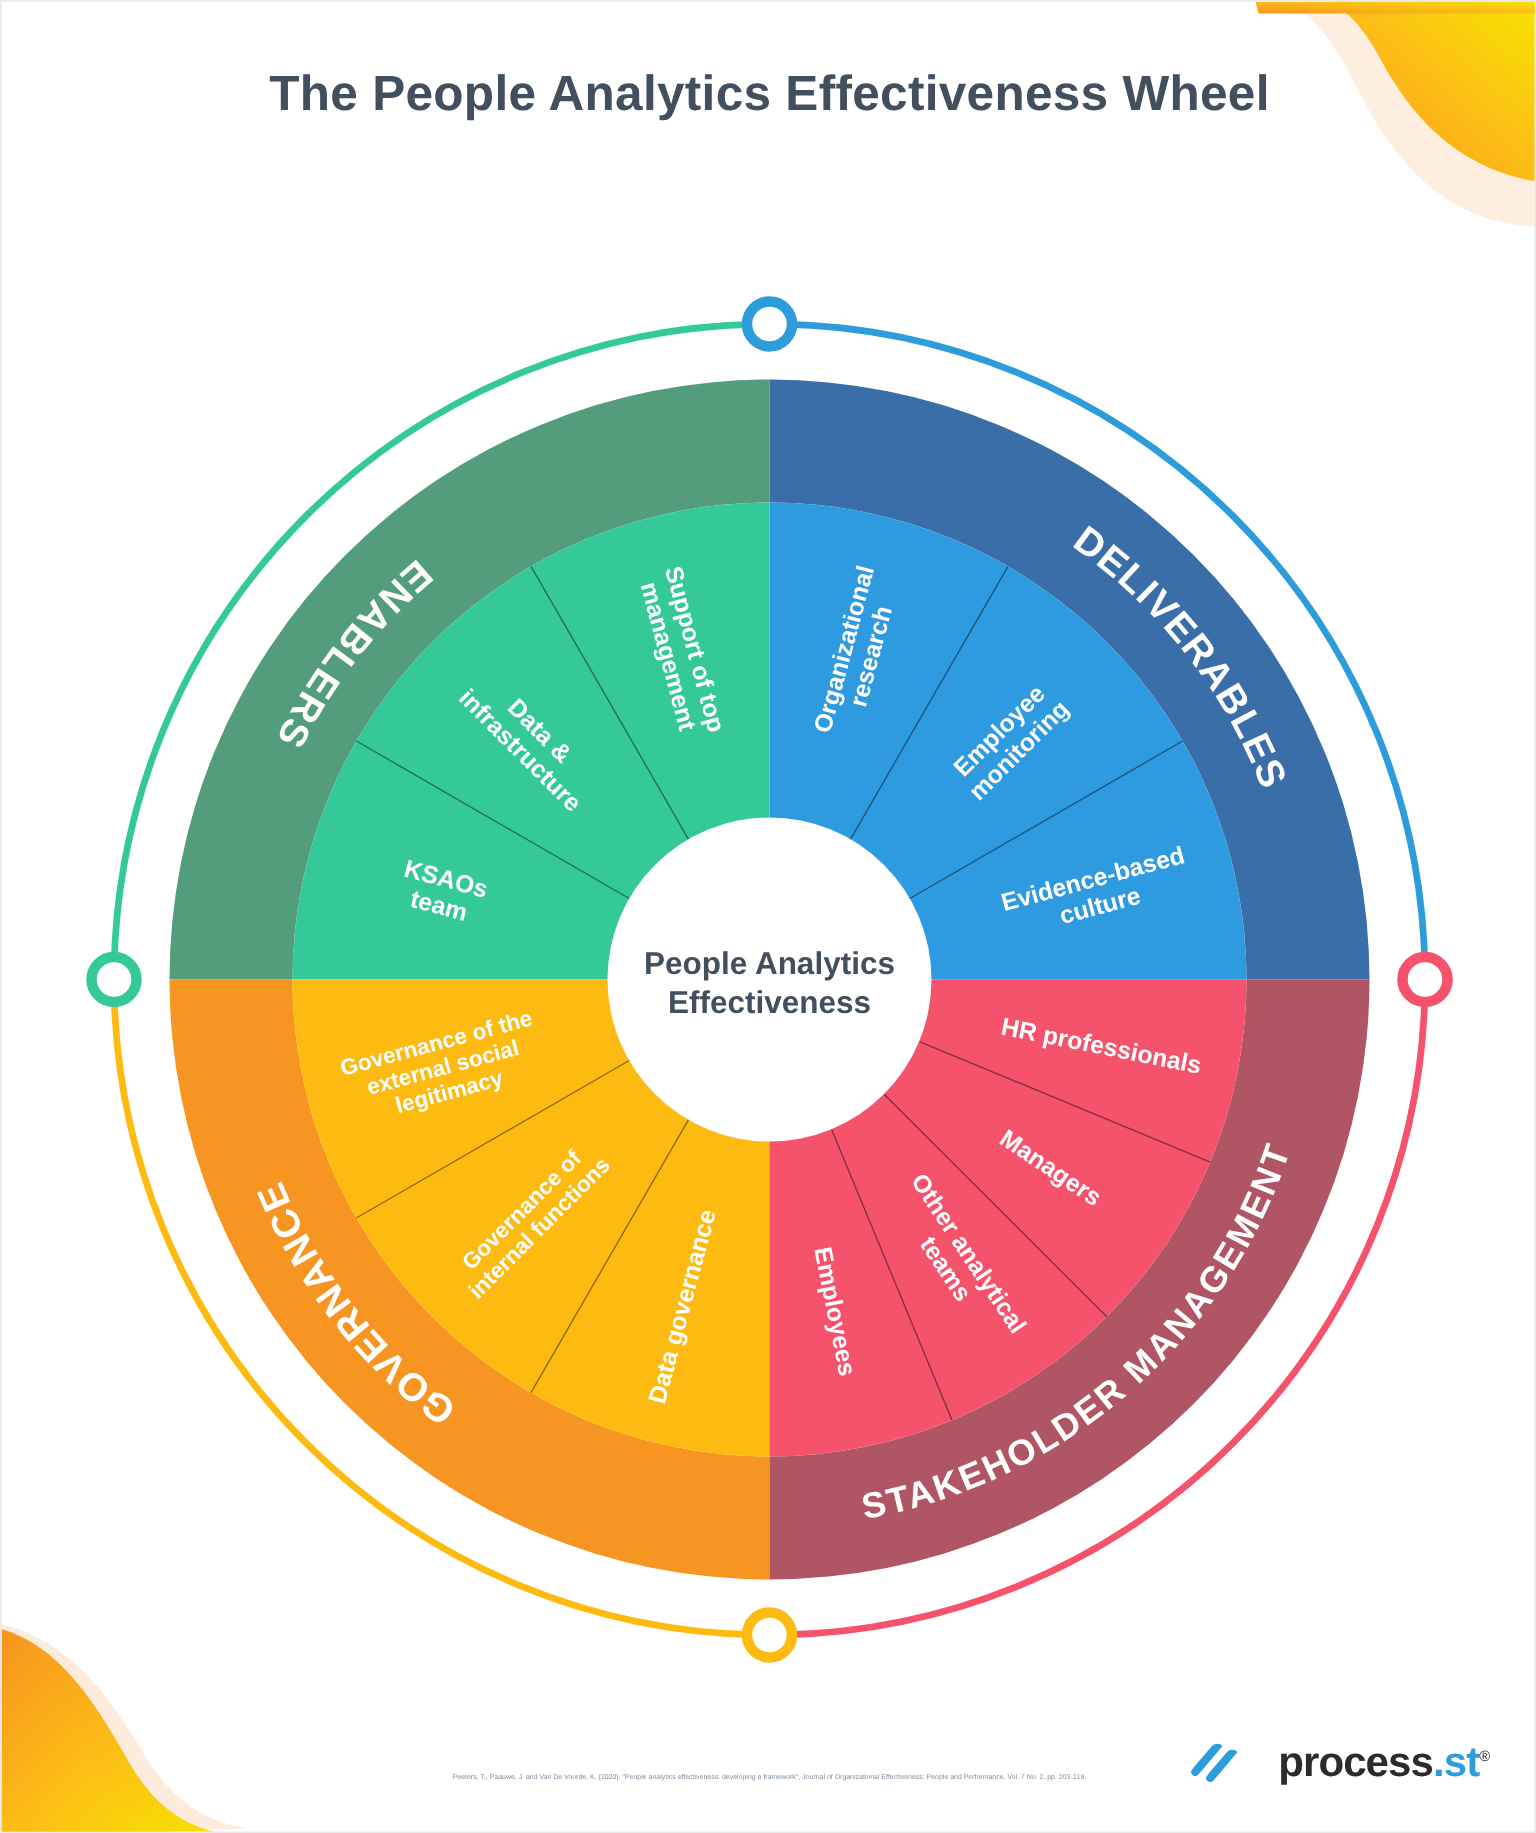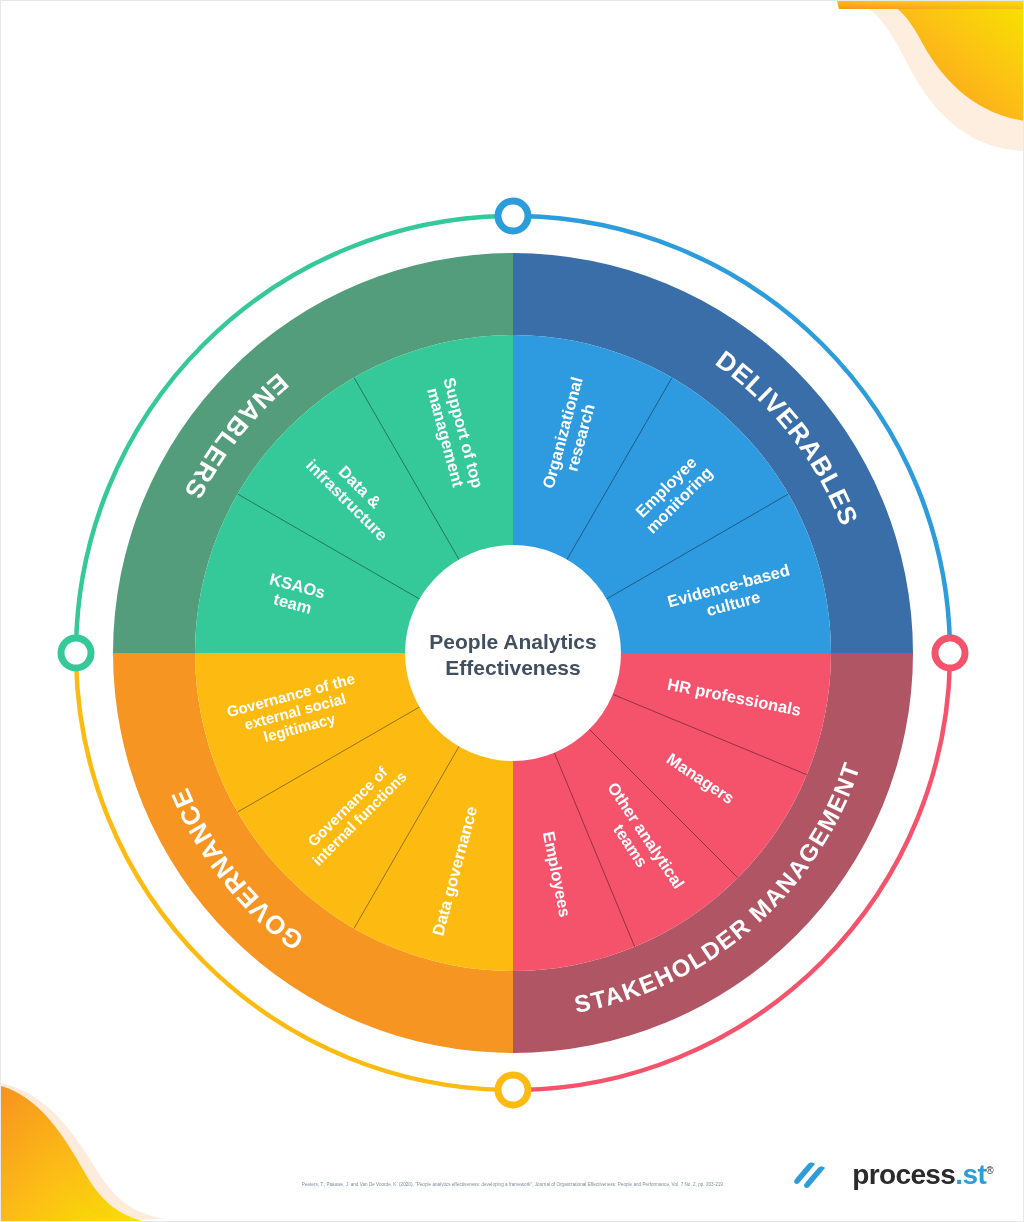--- a/index.html
+++ b/index.html
@@ -115,20 +115,21 @@
       <path d="M836,0 L1024,0 L1024,8 L838,8 Z" fill="url(#gradTR)"></path>
     </g>
 
     <g>
       <path d="M0,1222 L0,1082 C45,1092 72,1130 95,1168 C112,1196 130,1212 164,1218 Z" fill="#fbe0c4" opacity="0.6"></path>
       <path d="M0,1222 L0,1085 C38,1096 62,1133 84,1172 C100,1200 118,1216 150,1222 Z" fill="url(#gradBL)"></path>
       <path d="M0,1222 L0,1090 C30,1110 50,1150 68,1185 C82,1210 100,1220 130,1222 Z" fill="url(#gradBL)"></path>
     </g>
   </svg>
 
+  <div id="title">The People Analytics Effectiveness Wheel</div>
 
   <div id="wheel-wrap">
     <svg id="wheel-svg" width="1024" height="960" viewBox="0 0 1024 960" xmlns="http://www.w3.org/2000/svg">
         <g>
           <path d="M112,477.00000000000006 A400,400 0 0 1 511.99999999999994,77 L511.99999999999994,159 A318,318 0 0 0 194,477.00000000000006 Z" fill="#539c7c"></path>
           <path d="M194,477.00000000000006 A318,318 0 0 1 511.99999999999994,159 L512,477 A0,0 0 0 0 512,477 Z" fill="#35c99a"></path>
           <path d="M512,77 A400,400 0 0 1 912,477 L830,477 A318,318 0 0 0 512,159 Z" fill="#3a6ea8"></path>
           <path d="M512,159 A318,318 0 0 1 830,477 L512,477 A0,0 0 0 0 512,477 Z" fill="#2e9ae0"></path>
           <path d="M512,877 A400,400 0 0 1 112,477.00000000000006 L194,477.00000000000006 A318,318 0 0 0 512,795 Z" fill="#f79522"></path>
           <path d="M512,795 A318,318 0 0 1 194,477.00000000000006 L512,477 A0,0 0 0 0 512,477 Z" fill="#fdbb12"></path>

